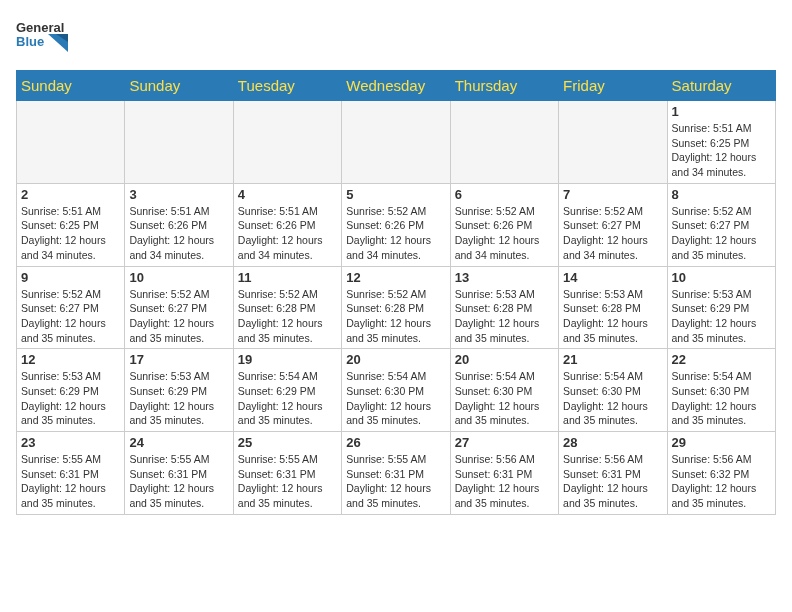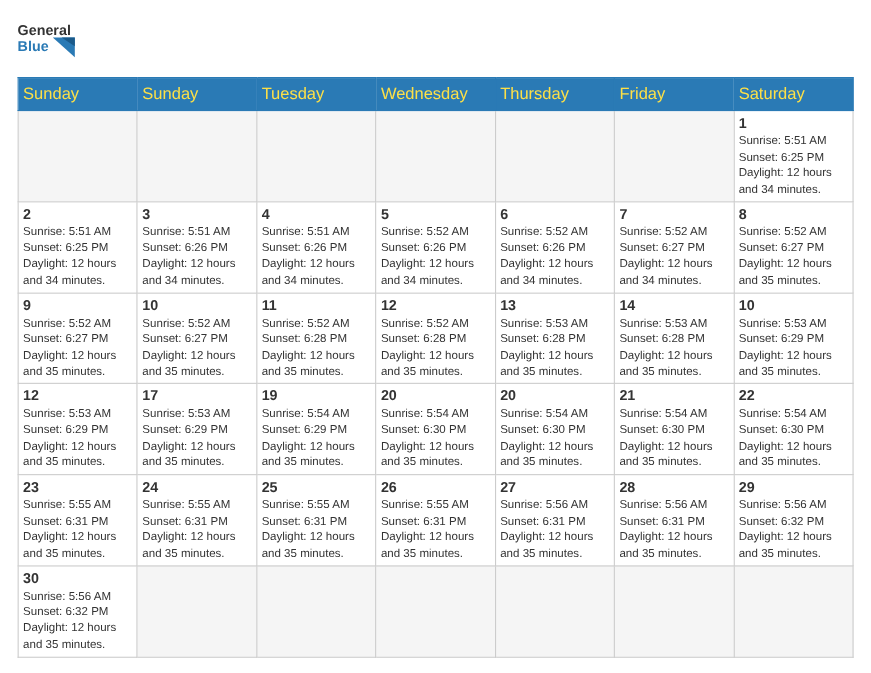--- a/index.html
+++ b/index.html
@@ -227,26 +227,14 @@
         </td>
         <td>
           <span class="day-number">28</span>
           <div class="day-info">Sunrise: 5:56 AM<br>Sunset: 6:31 PM<br>Daylight: 12 hours and 35 minutes.</div>
         </td>
         <td>
           <span class="day-number">29</span>
           <div class="day-info">Sunrise: 5:56 AM<br>Sunset: 6:32 PM<br>Daylight: 12 hours and 35 minutes.</div>
         </td>
       </tr>
-      <tr>
-        <td>
-          <span class="day-number">30</span>
-          <div class="day-info">Sunrise: 5:56 AM<br>Sunset: 6:32 PM<br>Daylight: 12 hours and 35 minutes.</div>
-        </td>
-        <td class="empty"></td>
-        <td class="empty"></td>
-        <td class="empty"></td>
-        <td class="empty"></td>
-        <td class="empty"></td>
-        <td class="empty"></td>
-      </tr>
     </tbody>
 </table>
 
 </body></html>

